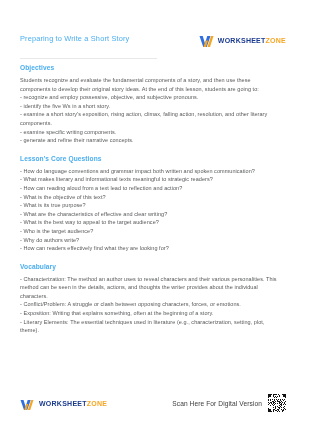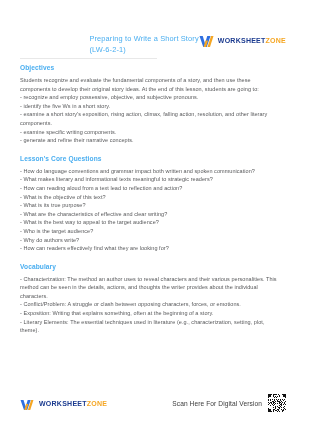--- a/index.html
+++ b/index.html
@@ -23,21 +23,21 @@
   }
 
   
   .header {
     position: absolute;
     top: 34px;
     left: 20px;
     right: 14px;
     display: flex;
     align-items: flex-start;
-    justify-content: flex-end;
+    justify-content: space-between;
   }
   .doc-title {
     color: #4aaef0;
     font-size: 7.4px;
     line-height: 10.5px;
     letter-spacing: 0.15px;
     max-width: 160px;
   }
   .doc-title .line { display: block; white-space: nowrap; }
 
@@ -134,21 +134,20 @@
   }
 </style>
 </head>
 <body>
 
 <div class="page">
 
   <div class="header">
     <div class="doc-title">
       <span class="line">Preparing to Write a Short Story</span>
-      <span class="line">(LW-6-2-1)</span>
     </div>
 
     <div class="logo">
       <span class="logo-mark">
         <svg viewBox="0 0 30 26" width="15" height="13" aria-hidden="true">
           <path d="M1 2 L7.5 2 L12 17 L16.5 2 L23 2 L15.5 24 L8.5 24 Z" fill="#2f6fe0"></path>
           <path d="M13 11 L18 11 L14 24 L9 24 Z" fill="#f5a623"></path>
           <path d="M24 2 L29 2 L22 24 L17 24 Z" fill="#f5a623"></path>
         </svg>
       </span>

